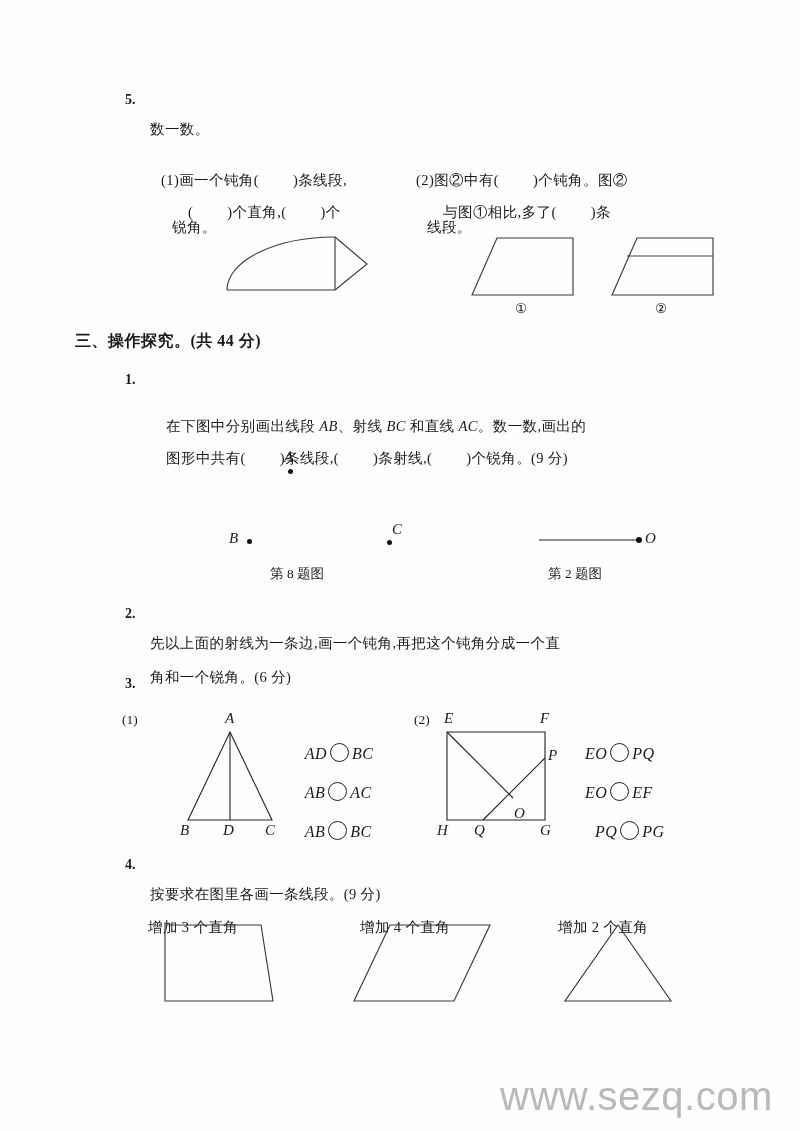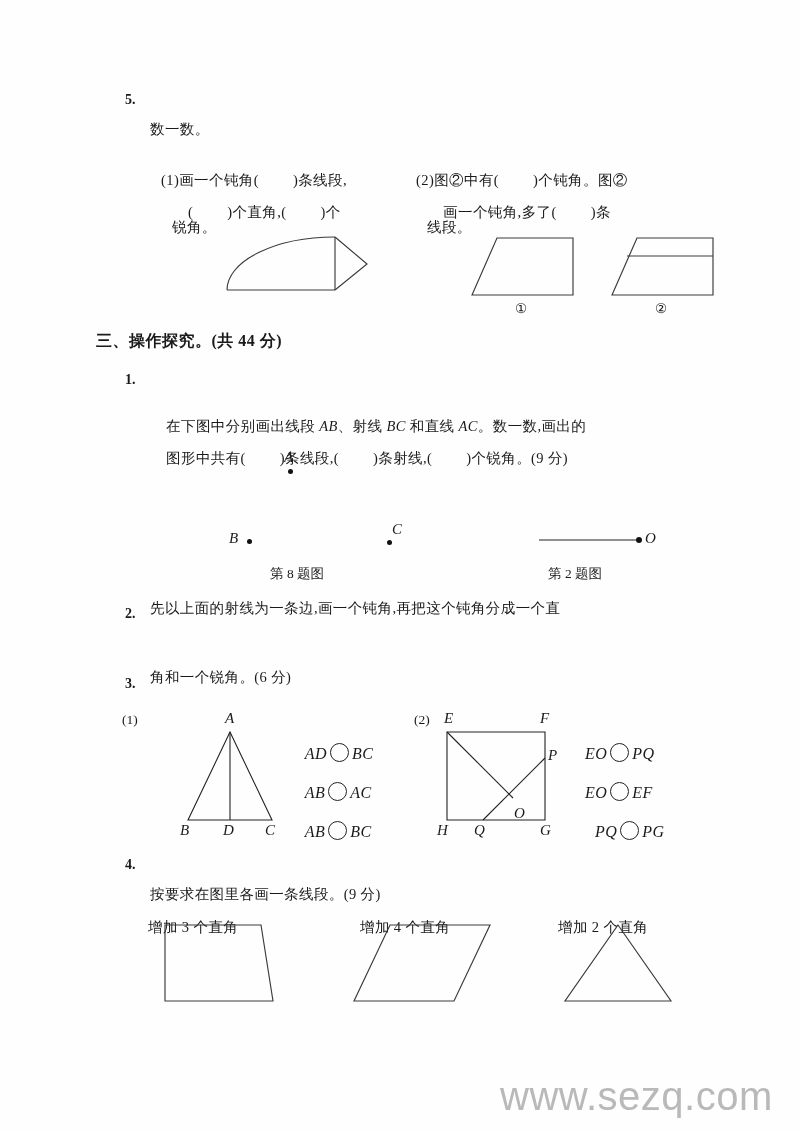--- a/index.html
+++ b/index.html
@@ -102,21 +102,21 @@
   </div>
   <div class="abs q-text" style="left:172px; top:158px;">
     <span>(</span><span class="blank"></span><span>)个直角,(</span><span class="blank"></span><span>)个</span>
   </div>
   <div class="abs q-text" style="left:172px; top:190px;">锐角。</div>
 
   <div class="abs q-text" style="left:400px; top:126px;">
     <span>(2)</span><span>图②中有(</span><span class="blank"></span><span>)个钝角。图②</span>
   </div>
   <div class="abs q-text" style="left:427px; top:158px;">
-    <span>画一个钝角,多了(</span><span class="blank"></span><span>)条</span>
+    <span>与图①相比,多了(</span><span class="blank"></span><span>)条</span>
   </div>
   <div class="abs q-text" style="left:427px; top:190px;">线段。</div>
 
   <svg class="abs" style="left:225px; top:232px;" width="145" height="62" viewBox="0 0 145 62">
     <path class="stroke" d="M2,58 L110,58"></path>
     <path class="stroke" d="M110,58 L110,5"></path>
     <path class="stroke" d="M2,58 A108,53 0 0 1 110,5"></path>
     <path class="stroke" d="M110,5 L142,32 L110,58"></path>
   </svg>
 
@@ -124,21 +124,21 @@
     <path class="stroke" d="M2,60 L27,3 L103,3 L103,60 Z"></path>
   </svg>
   <div class="abs fig-label" style="left:515px; top:300px;">①</div>
 
   <svg class="abs" style="left:610px; top:235px;" width="105" height="62" viewBox="0 0 105 62">
     <path class="stroke" d="M2,60 L27,3 L103,3 L103,60 Z"></path>
     <path class="stroke" d="M17,21 L103,21"></path>
   </svg>
   <div class="abs fig-label" style="left:655px; top:300px;">②</div>
 
-  <div class="abs sec-head" style="left:96px; top:331px;">三、操作探究。(共 44 分)</div>
+  <div class="abs sec-head" style="left:75px; top:331px;">三、操作探究。(共 44 分)</div>
 
   <div class="abs q-num" style="left:125px; top:372px;">1.</div>
   <div class="abs q-text" style="left:150px; top:372px;">
     <span>在下图中分别画出线段 </span><span class="ital">AB</span><span>、射线 </span><span class="ital">BC</span><span> 和直线 </span><span class="ital">AC</span><span>。数一数,画出的</span>
   </div>
   <div class="abs q-text" style="left:150px; top:404px;">
     <span>图形中共有(</span><span class="blank"></span><span>)条线段,(</span><span class="blank"></span><span>)条射线,(</span><span class="blank"></span><span>)个锐角。(9 分)</span>
   </div>
 
   <div class="abs pt-label" style="left:284px; top:449px;">A</div>
@@ -153,21 +153,21 @@
   <div class="abs fig-label" style="left:270px; top:565px;">第 8 题图</div>
 
   <svg class="abs" style="left:537px; top:533px;" width="110" height="14" viewBox="0 0 110 14">
     <path class="stroke-dark" d="M2,7 L100,7"></path>
     <circle cx="102" cy="7" r="3" fill="#111" stroke="none"></circle>
   </svg>
   <div class="abs pt-label" style="left:645px; top:530px;">O</div>
   <div class="abs fig-label" style="left:548px; top:565px;">第 2 题图</div>
 
   <div class="abs q-num" style="left:125px; top:606px;">2.</div>
-  <div class="abs q-text" style="left:150px; top:571px;">先以上面的射线为一条边,画一个钝角,再把这个钝角分成一个直</div>
+  <div class="abs q-text" style="left:150px; top:606px;">先以上面的射线为一条边,画一个钝角,再把这个钝角分成一个直</div>
   <div class="abs q-text" style="left:150px; top:640px;">角和一个锐角。(6 分)</div>
 
   <div class="abs q-num" style="left:125px; top:676px;">3.</div>
 
   <div class="abs fig-label" style="left:122px; top:712px;">(1)</div>
 
   <div class="abs pt-label" style="left:225px; top:710px;">A</div>
   <svg class="abs" style="left:186px; top:730px;" width="92" height="92" viewBox="0 0 92 92">
     <path class="stroke-dark" d="M44,2 L2,90 L86,90 Z"></path>
     <path class="stroke-dark" d="M44,2 L44,90"></path>

